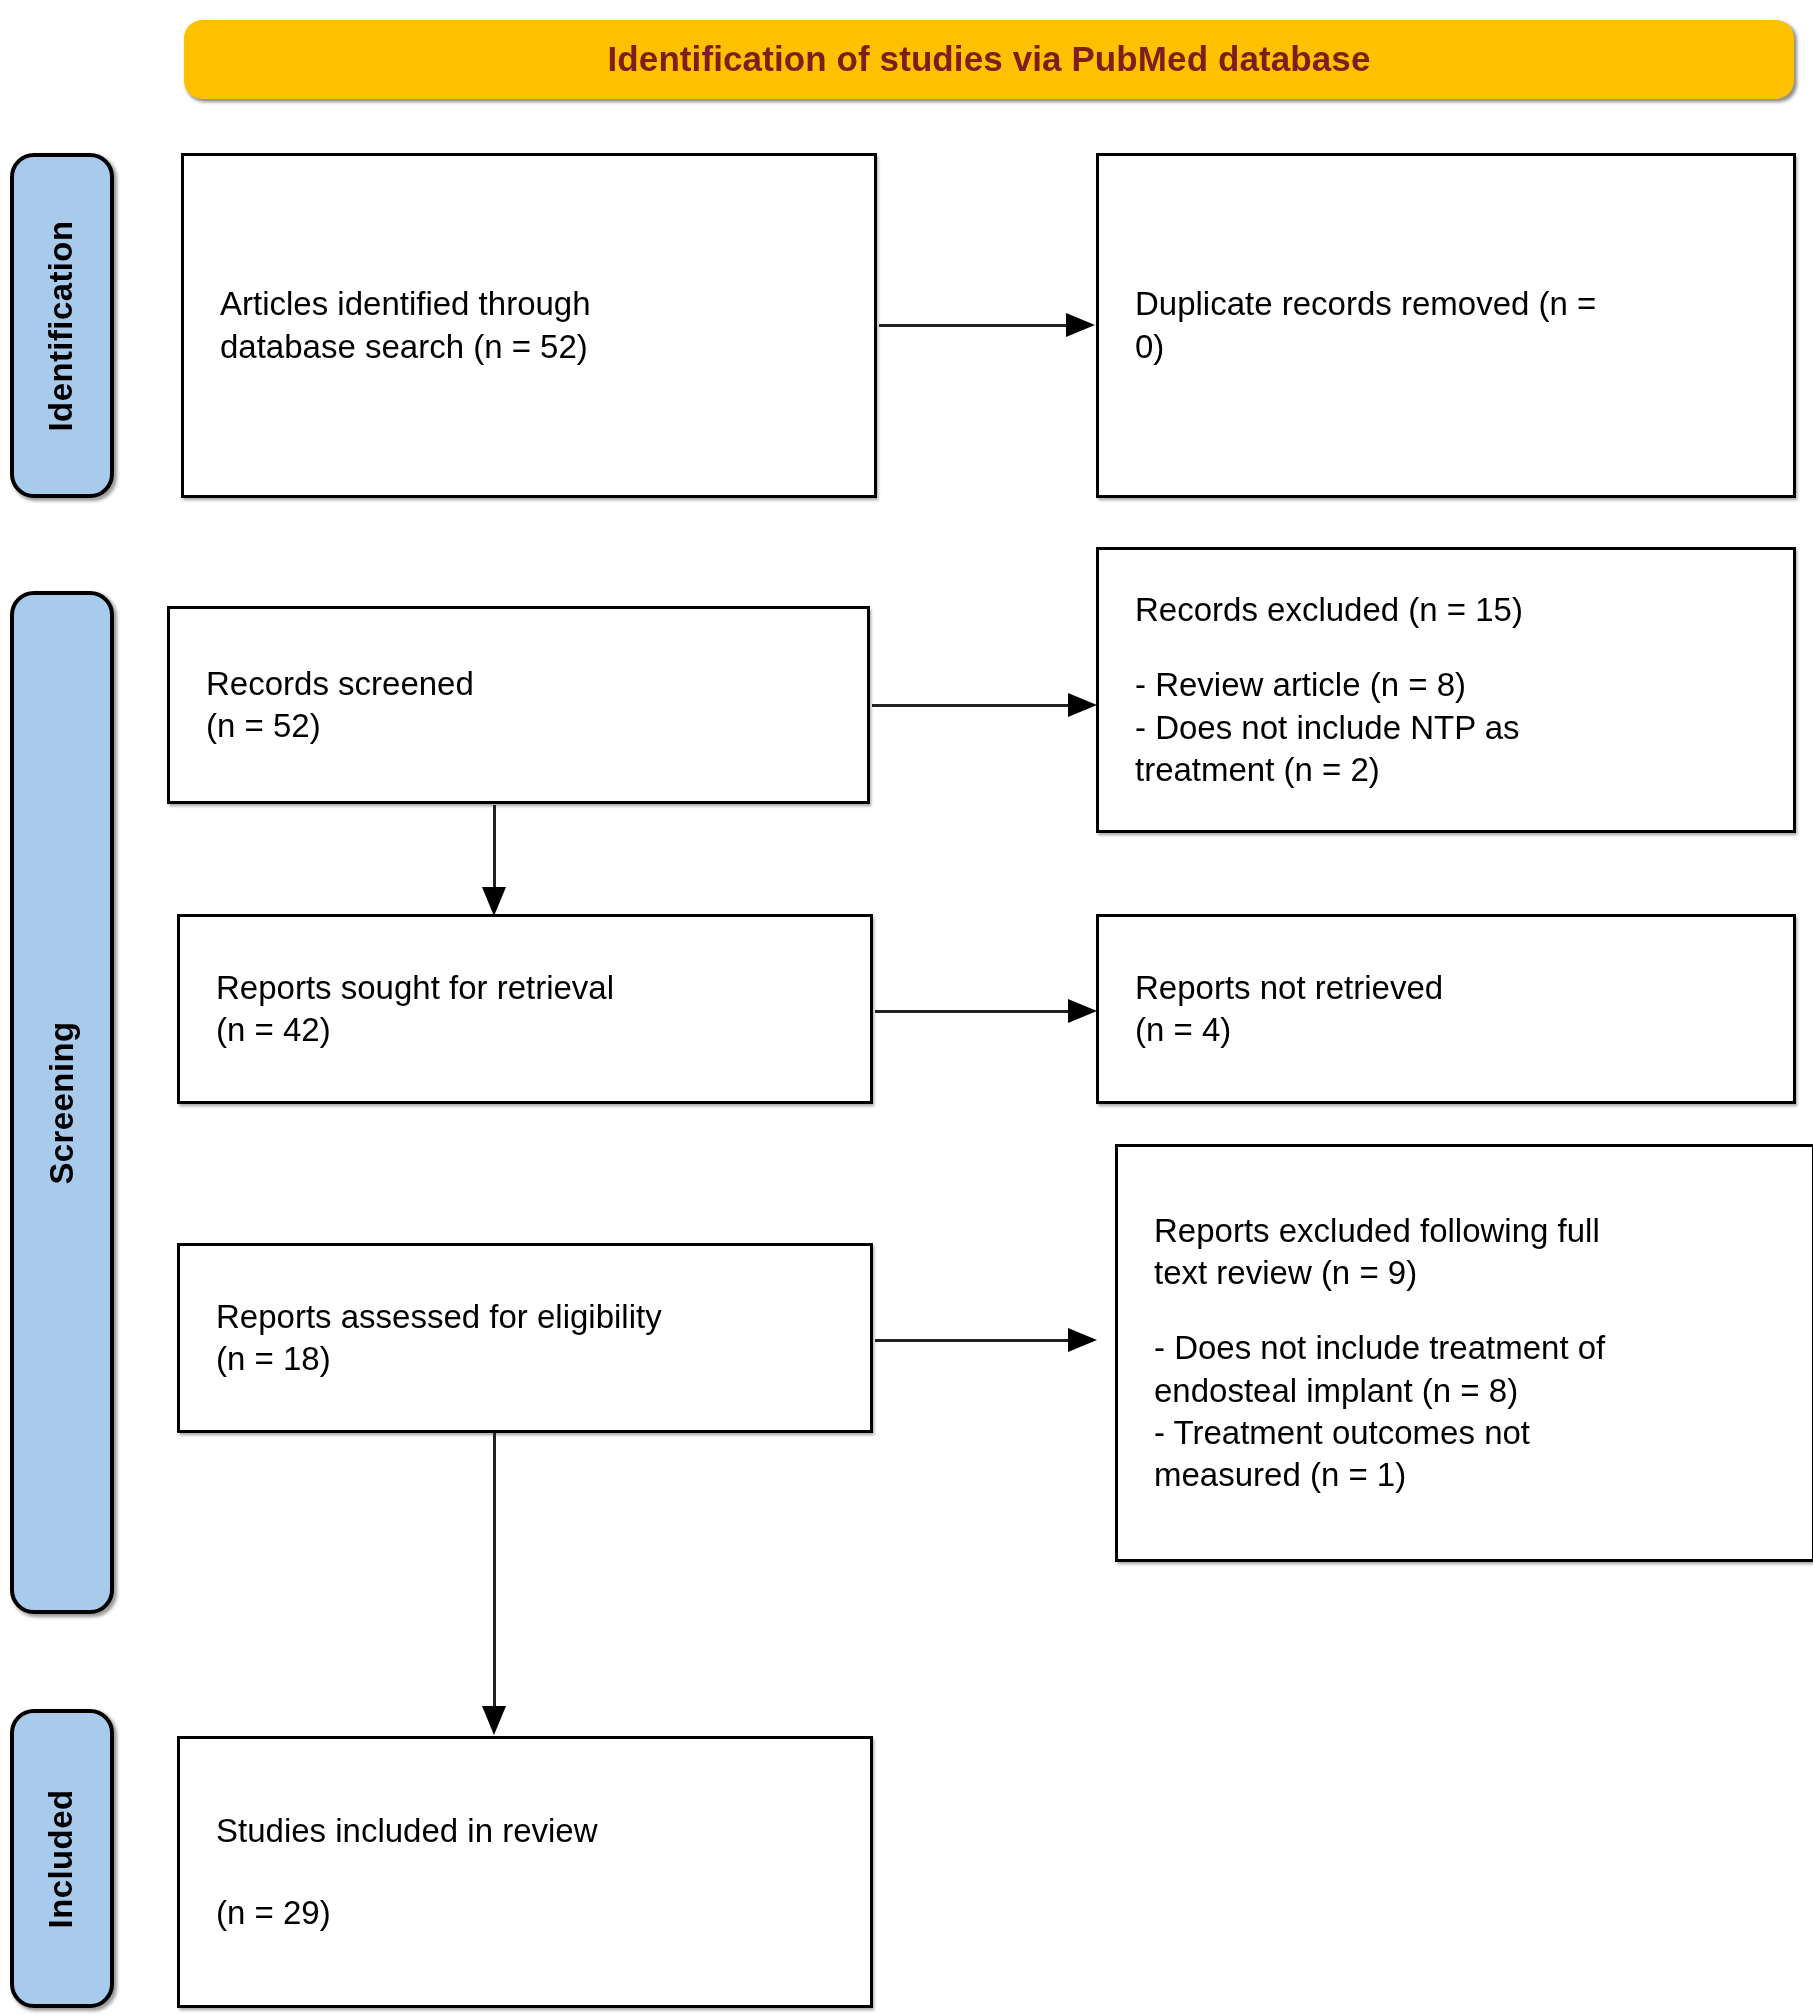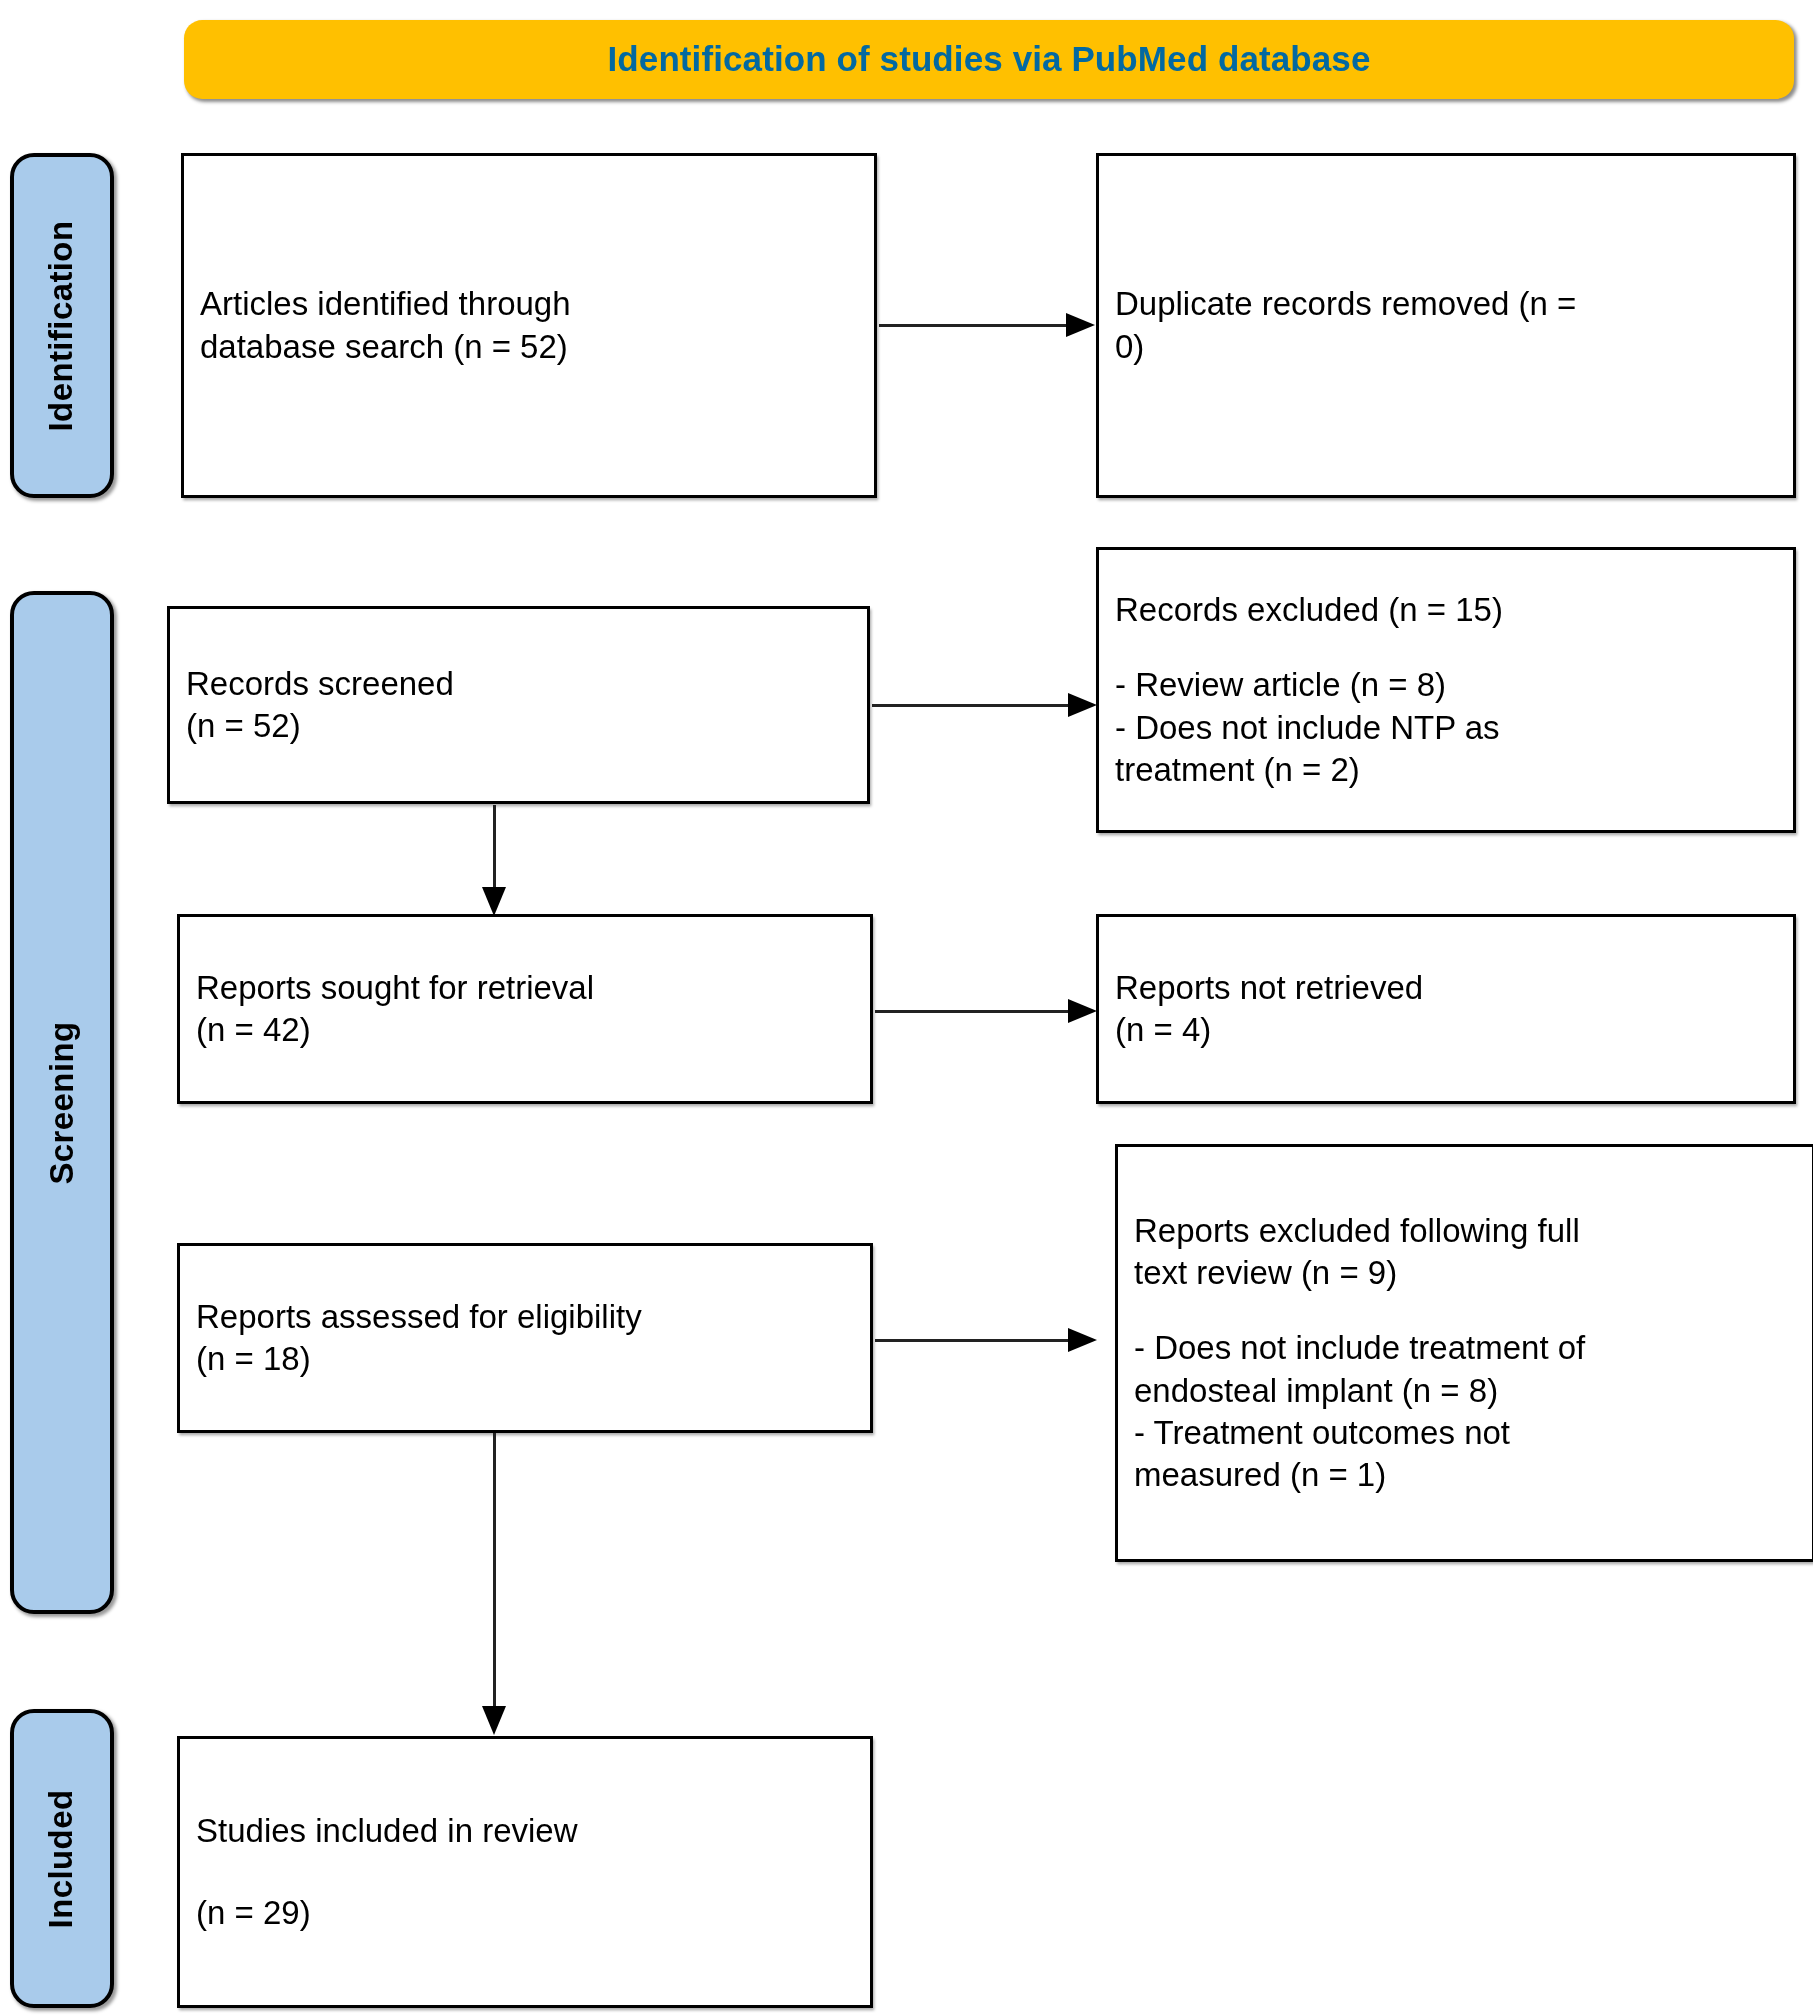--- a/index.html
+++ b/index.html
@@ -30,21 +30,21 @@
     border-radius: 18.3px;
     box-shadow: 2.1px 2.8px 3.5px rgba(0,0,0,0.45);
     display: flex;
     align-items: center;
     justify-content: center;
     box-sizing: border-box;
   }
   .header-banner .header-text {
     font-size: 35px;
     font-weight: bold;
-    color: #0369a1;
+    color: #7f1d1d;
     letter-spacing: 0.1px;
     text-align: center;
     line-height: 1.1;
   }
 
   
   .stage-label {
     position: absolute;
     background: #a9cbeb;
     border: 4.2px solid #000000;
@@ -70,21 +70,21 @@
 
   
   .flow-box {
     position: absolute;
     background: #ffffff;
     border: 3.5px solid #000000;
     box-sizing: border-box;
     display: flex;
     flex-direction: column;
     justify-content: center;
-    padding: 0 16px;
+    padding: 0 36px;
     box-shadow: 2.1px 2.8px 2.8px rgba(0,0,0,0.35);
   }
   .flow-box .box-text {
     font-size: 33px;
     line-height: 1.28;
     color: #000000;
     text-align: left;
     white-space: pre-line;
   }
   .flow-box .box-text + .box-text { margin-top: 0; }

